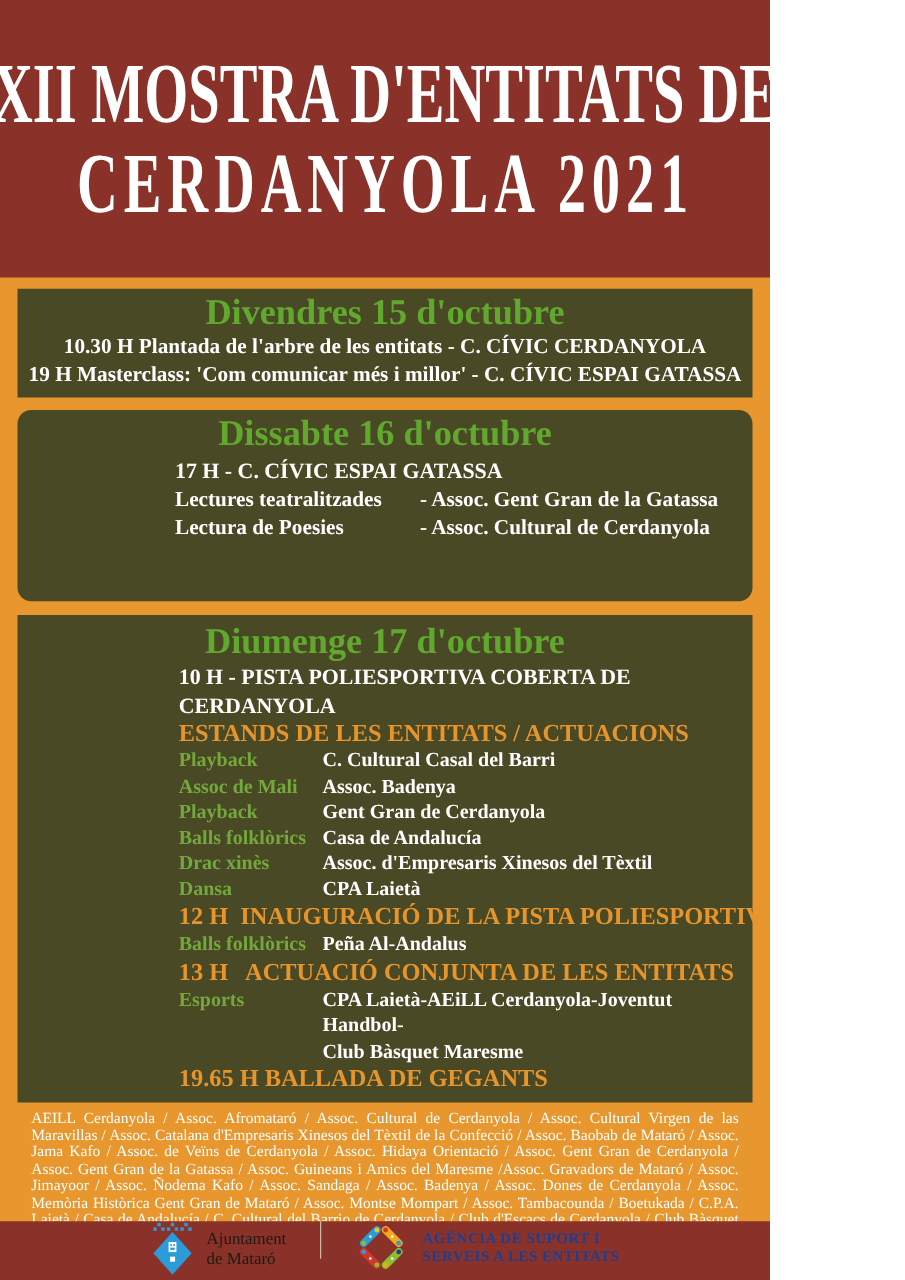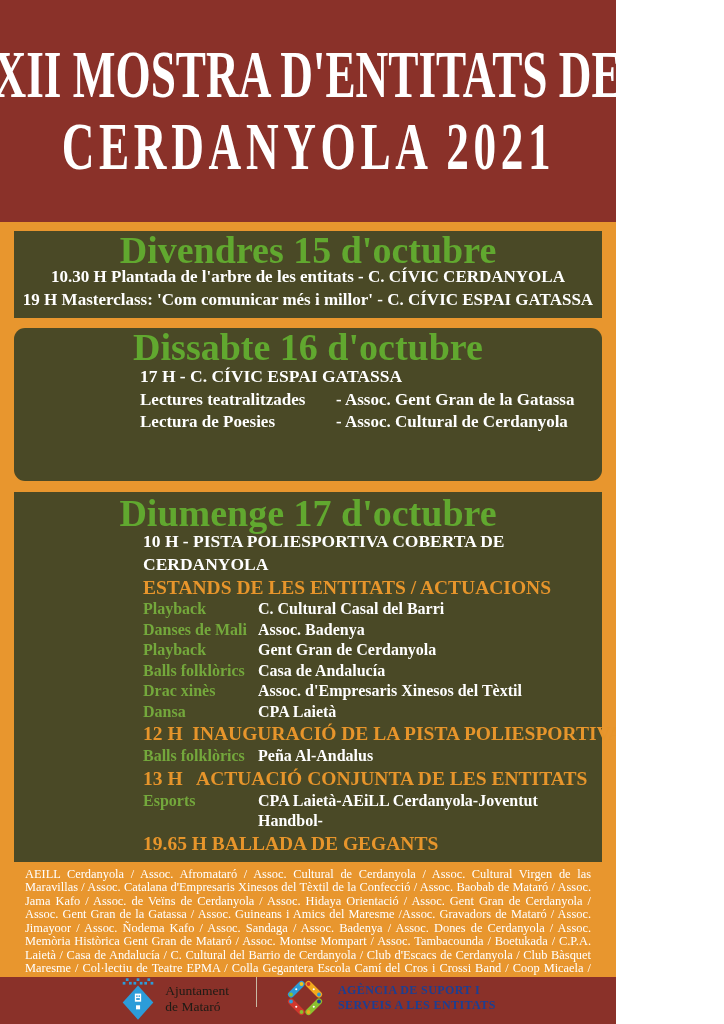--- a/index.html
+++ b/index.html
@@ -15,21 +15,21 @@
   }
   .title-line {
     color:#fff; font-weight:bold; font-size:58px; line-height:62px;
     white-space:nowrap; transform:scale(0.78,1.18); transform-origin:center;
   }
   .title-line.l1 { margin-bottom:10px; }
   .title-line.l2 { letter-spacing:6px; }
   
   .day-box { background:var(--olive,#4A4926); margin:0 14px; box-sizing:border-box; }
   .day-title {
-    color:var(--green_title,#61A82F); font-weight:bold; font-size:38px;
+    color:var(--green_title,#61A82F); font-weight:bold; font-size:29px;
     line-height:30px; text-align:center; padding-top:4px;
   }
   .box1 { margin-top:9px; height:87px; text-align:center; }
   .box1 .line { color:#fff; font-weight:bold; font-size:17px; line-height:23px; }
   .box2 { margin-top:10px; height:153px;border-radius:11px; }
   .heading2 { margin:4px 0 2px 126px; color:#fff; font-weight:bold; font-size:17.5px; line-height:21px; }
   .row2 { display:flex; margin-left:126px; color:#fff; font-weight:bold; font-size:17px; line-height:22px; }
   .row2 .lbl { width:196px; flex-shrink:0; }
   .box3 { margin-top:11px; padding:2px 0 6px; }
   .heading3 { margin:2px 0 0 129px; color:#fff; font-weight:bold; font-size:17.5px; line-height:23px; }
@@ -86,21 +86,21 @@
   <div class="day-box box3">
     <div class="day-title">Diumenge 17 d'octubre</div>
     <div class="heading3">10 H - PISTA POLIESPORTIVA COBERTA DE CERDANYOLA</div>
     <div class="b3-sub">ESTANDS DE LES ENTITATS / ACTUACIONS</div>
 
     <div class="act">
       <span class="lbl">Playback</span>
       <span class="val">C. Cultural Casal del Barri</span>
     </div>
     <div class="act">
-      <span class="lbl">Danses de Mali</span>
+      <span class="lbl">Assoc de Mali</span>
       <span class="val">Assoc. Badenya</span>
     </div>
     <div class="act">
       <span class="lbl">Playback</span>
       <span class="val">Gent Gran de Cerdanyola</span>
     </div>
     <div class="act">
       <span class="lbl">Balls folklòrics</span>
       <span class="val">Casa de Andalucía</span>
     </div>
@@ -117,20 +117,21 @@
     <div class="act">
       <span class="lbl">Balls folklòrics</span>
       <span class="val">Peña Al-Andalus</span>
     </div>
 
     <div class="b3-event">13 H   ACTUACIÓ CONJUNTA DE LES ENTITATS</div>
     <div class="act">
       <span class="lbl">Esports</span>
       <span class="val">
         <div>CPA Laietà-AEiLL Cerdanyola-Joventut Handbol-</div>
+        <div>Club Bàsquet Maresme</div>
       </span>
     </div>
 
     <div class="b3-event">19.65 H BALLADA DE GEGANTS</div>
   </div>
 
   <div class="entities">AEILL Cerdanyola / Assoc. Afromataró / Assoc. Cultural de Cerdanyola / Assoc. Cultural Virgen de las Maravillas / Assoc. Catalana d'Empresaris Xinesos del Tèxtil de la Confecció / Assoc. Baobab de Mataró / Assoc. Jama Kafo / Assoc. de Veïns de Cerdanyola / Assoc. Hidaya Orientació / Assoc. Gent Gran de Cerdanyola / Assoc. Gent Gran de la Gatassa / Assoc. Guineans i Amics del Maresme /Assoc. Gravadors de Mataró / Assoc. Jimayoor / Assoc. Ñodema Kafo / Assoc. Sandaga / Assoc. Badenya / Assoc. Dones de Cerdanyola / Assoc. Memòria Històrica Gent Gran de Mataró / Assoc. Montse Mompart / Assoc. Tambacounda / Boetukada / C.P.A. Laietà / Casa de Andalucía / C. Cultural del Barrio de Cerdanyola / Club d'Escacs de Cerdanyola / Club Bàsquet Maresme / Col·lectiu de Teatre EPMA / Colla Gegantera Escola Camí del Cros i Crossi Band / Coop Micaela / Espai Gatassa / Espai Jove Cerdanyola / Assoc. de Discapacitats AGIMM / Joventut Handbol Mataró / Ong Vols Salesians / Organització Immigrants de Mali / Peña Al-Andalus / Ràdio la Veu de Cerdanyola / SP La Mataronesa</div>
 
   <div class="bottom-bar">
     <div class="logo-group">

